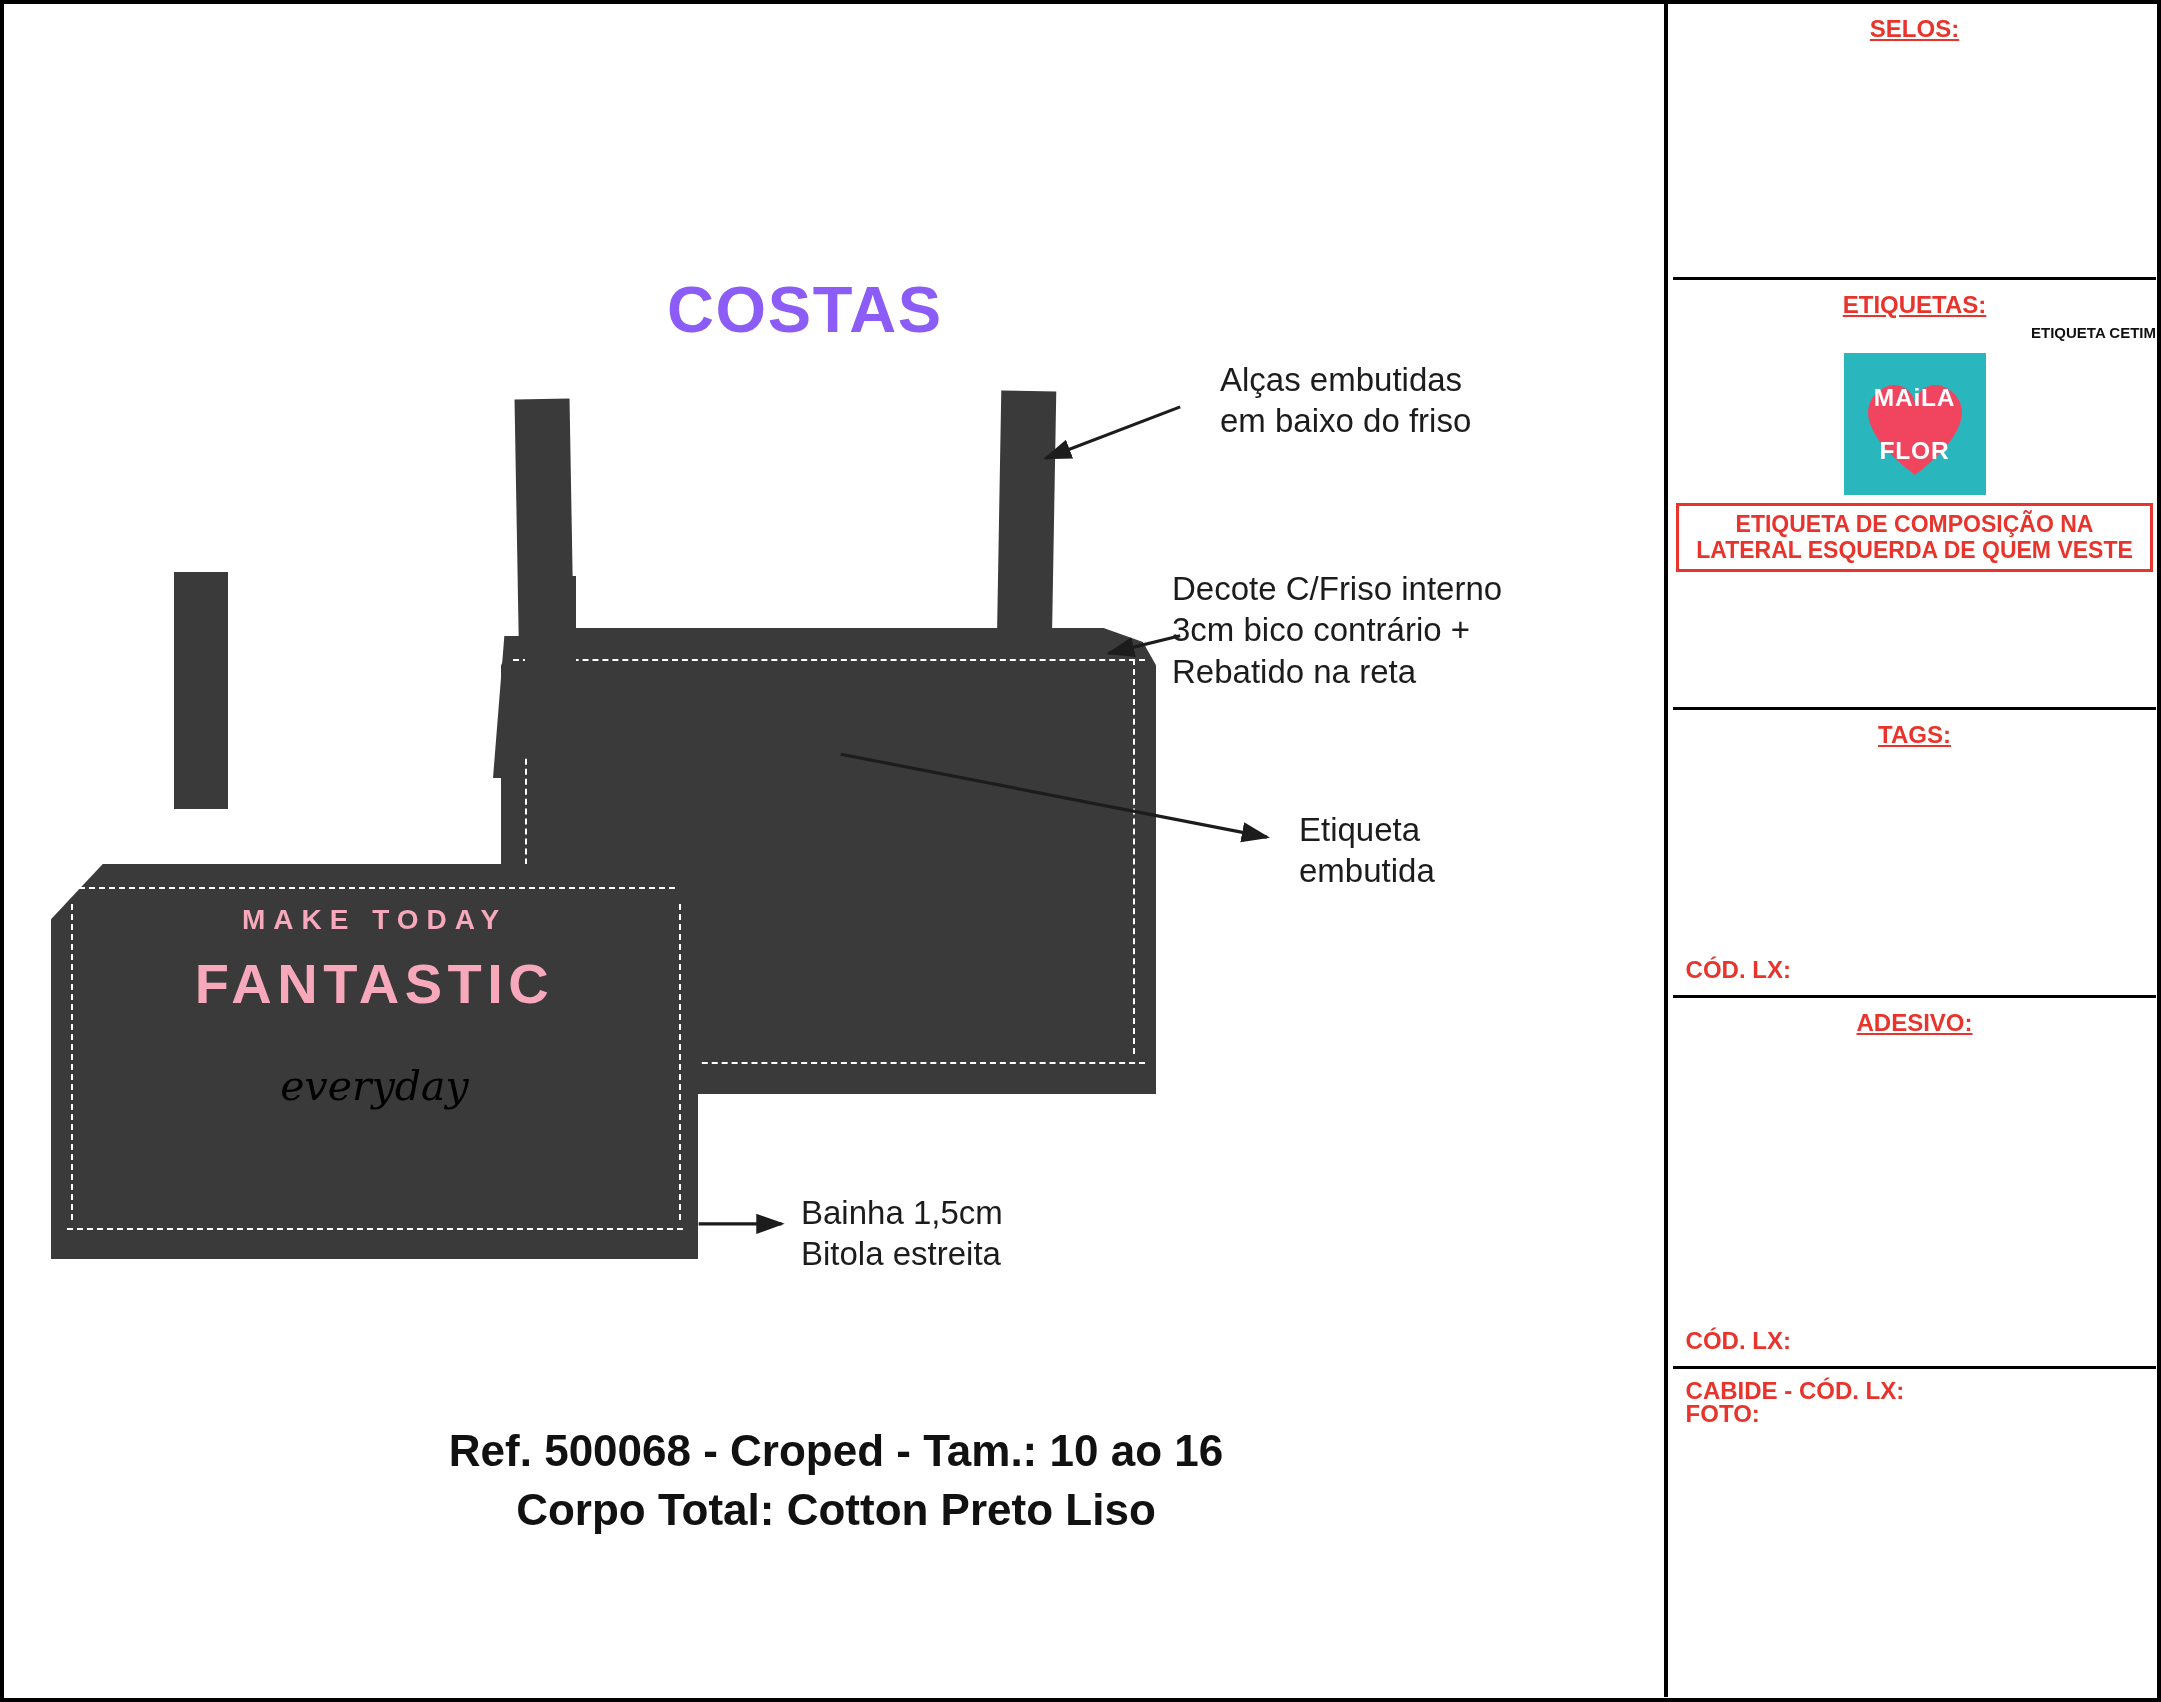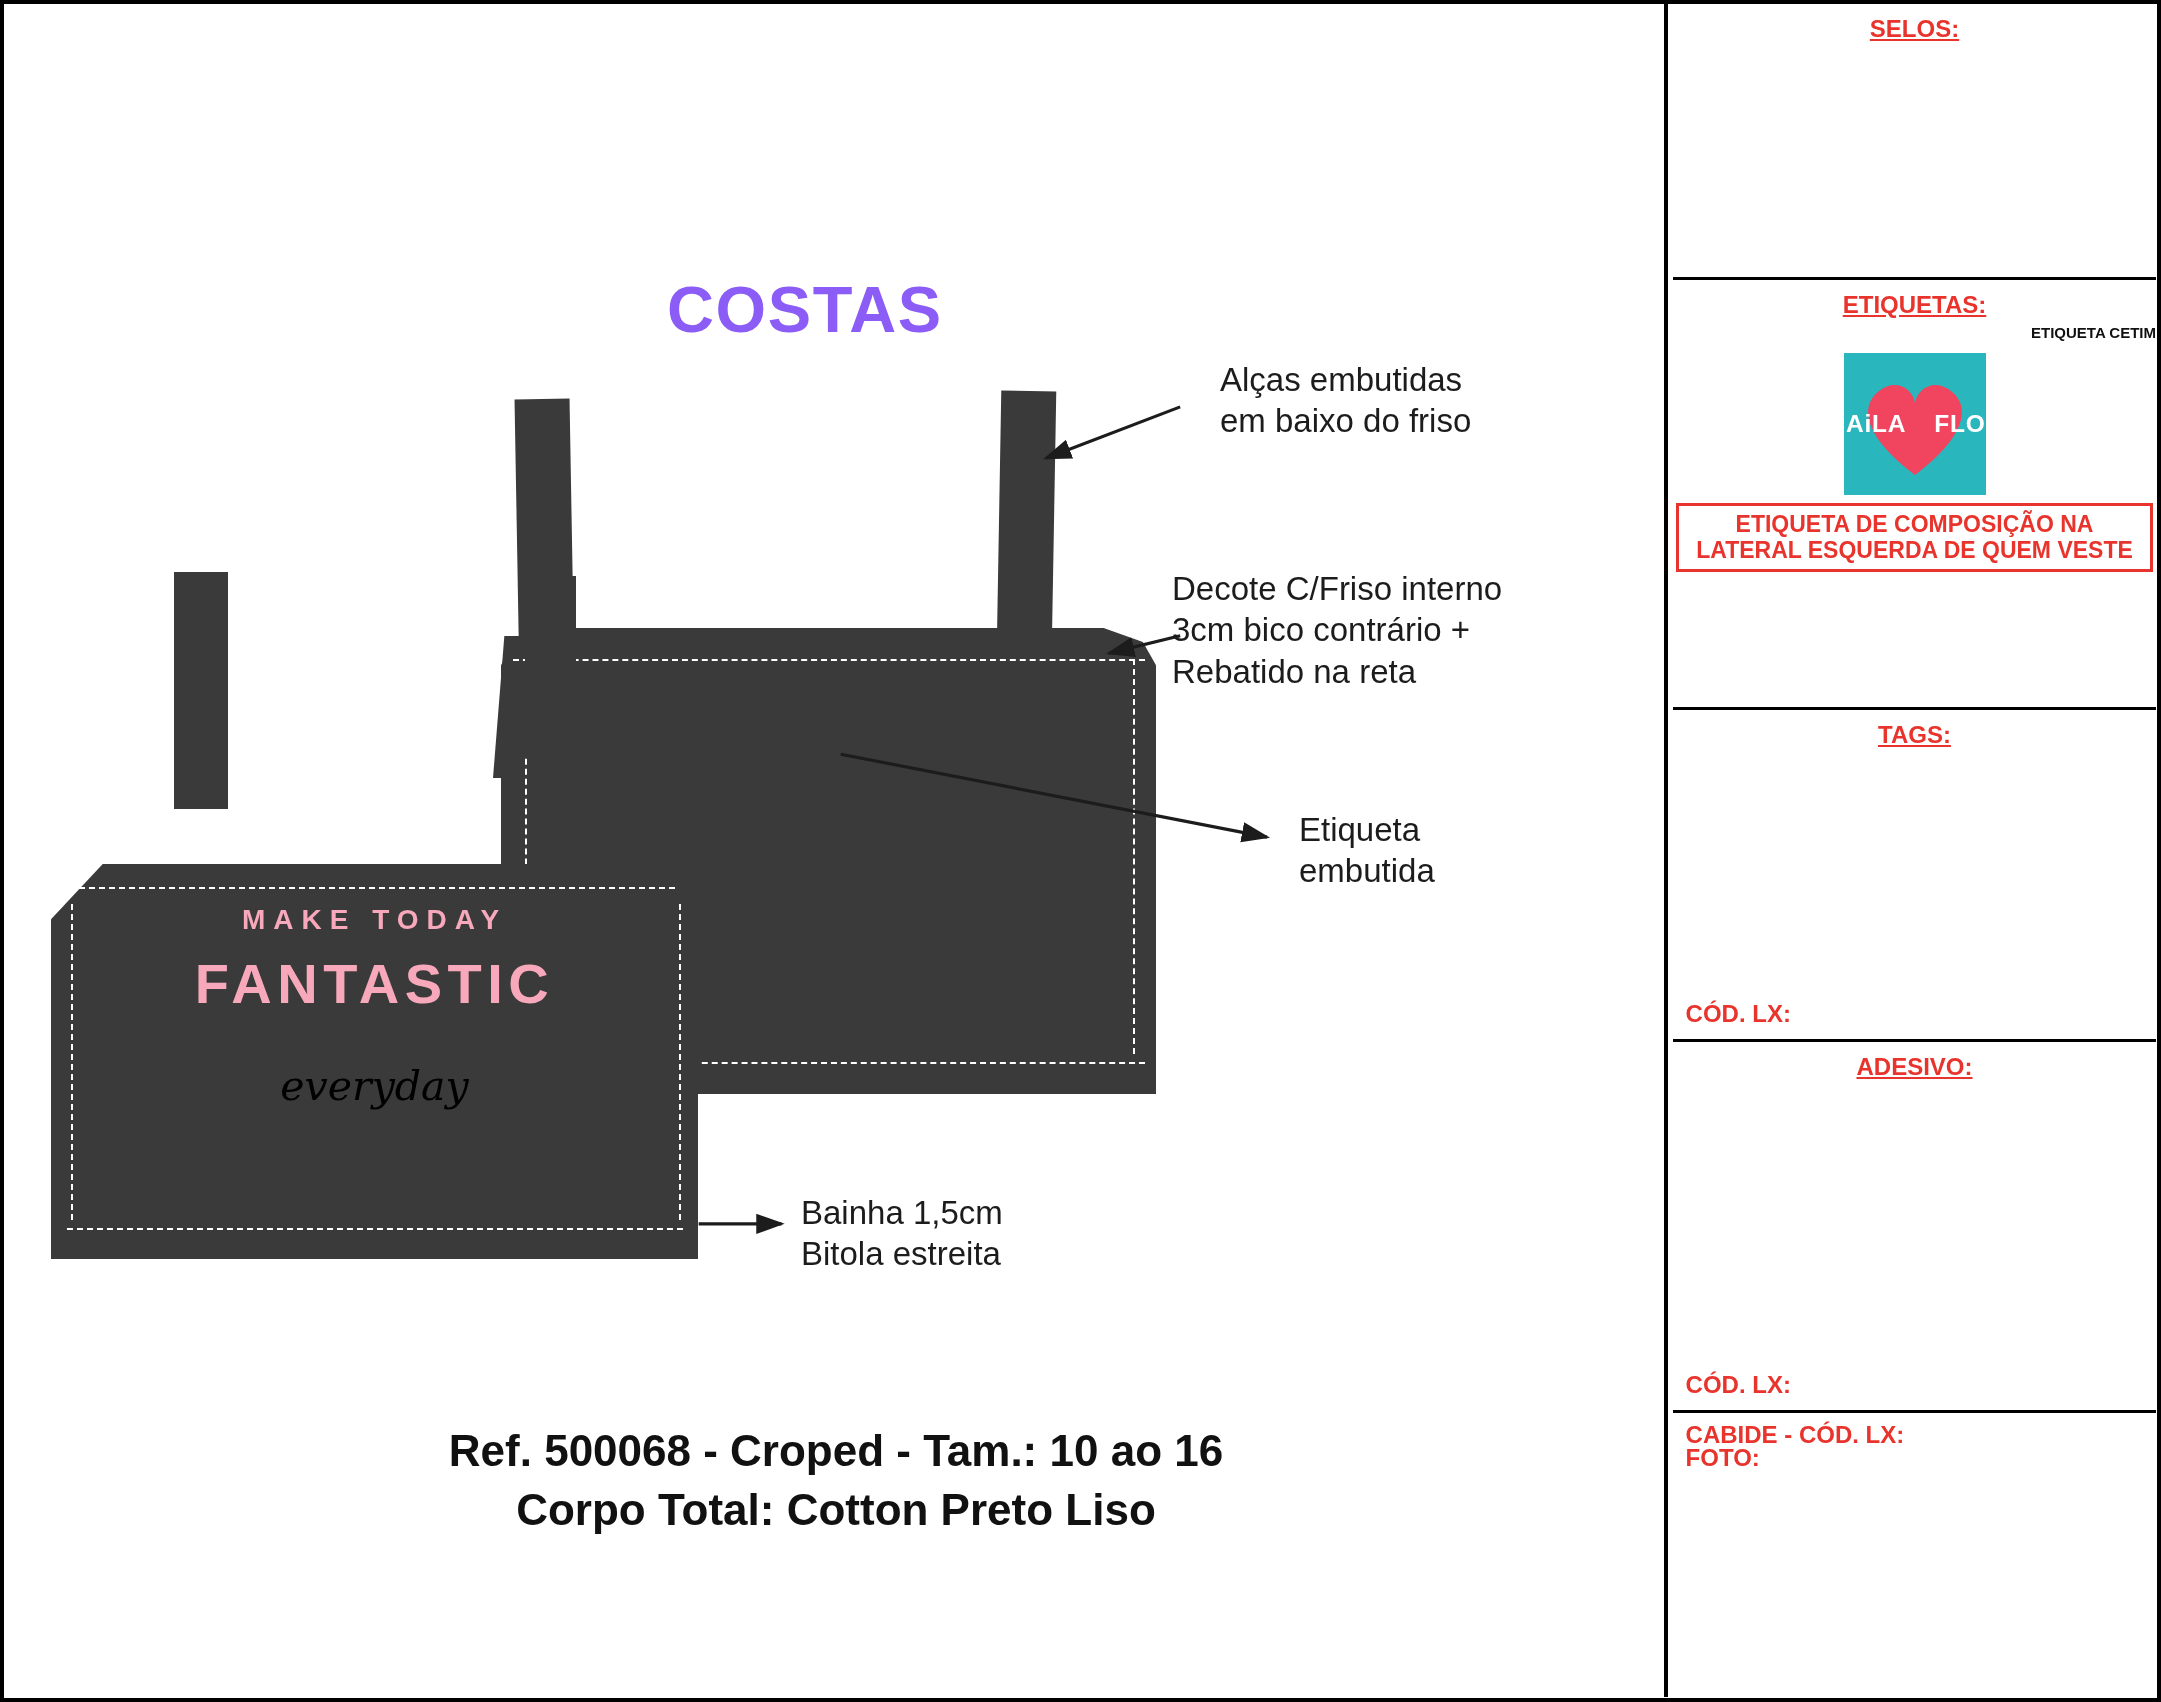--- a/index.html
+++ b/index.html
@@ -213,20 +213,21 @@
     transform: translate(-50%, -50%);
     width: 120px;
     height: 120px;
   }
   #brand-text {
     position: absolute;
     left: 0; top: 0;
     width: 142px;
     height: 142px;
     display: flex;
+    flex-direction: column;
     justify-content: center;
     align-items: center;
     color: #ffffff;
     font-weight: bold;
     font-size: 24.5px;
     line-height: 1.05;
     letter-spacing: 0.8px;
     gap: 28px;
   }
 
@@ -333,21 +334,21 @@
         </svg>
         <div id="brand-text">
           <span>MAiLA</span>
           <span>FLOR</span>
         </div>
       </div>
 
       <div id="composition-box">ETIQUETA DE COMPOSIÇÃO NA LATERAL ESQUERDA DE QUEM VESTE</div>
     </div>
 
-    <div class="cell" style="height:332px;">
+    <div class="cell" style="height:288px;">
       <div class="cell-title">TAGS:</div>
       <div class="cell-left-label">CÓD. LX:</div>
     </div>
 
     <div class="cell" style="height:371px;">
       <div class="cell-title">ADESIVO:</div>
       <div class="cell-left-label">CÓD. LX:</div>
     </div>
 
     <div class="cell" style="height:291px; border-bottom:none;">

